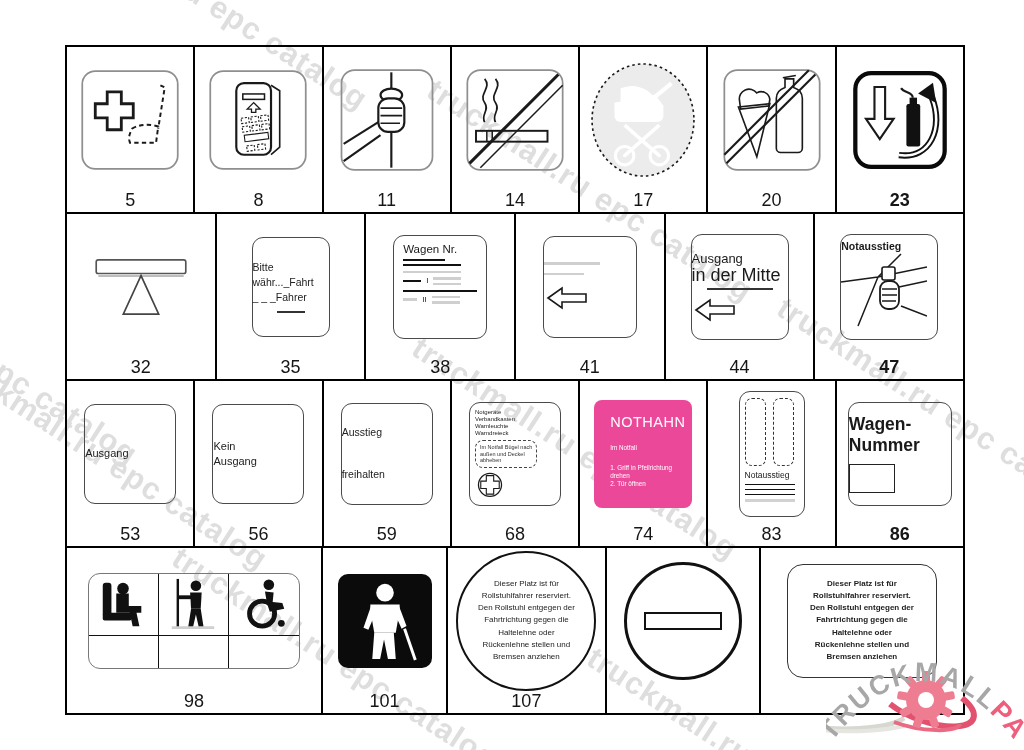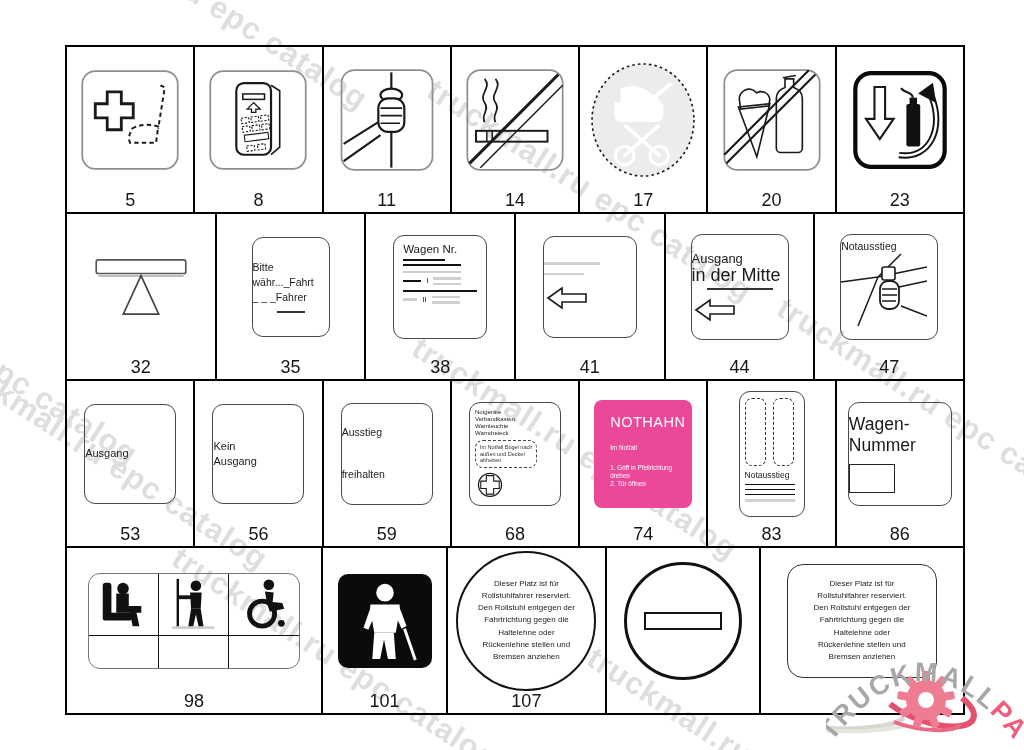--- a/index.html
+++ b/index.html
@@ -10,21 +10,21 @@
   .wm{position:absolute;font-size:31px;font-weight:bold;letter-spacing:1px;color:#dedede;
       transform:rotate(33deg);transform-origin:left top;white-space:nowrap;z-index:1;}
 
   
   #table{position:absolute;left:65px;top:45px;width:900px;height:670px;border:2.4px solid #000;
      box-sizing:border-box;display:flex;flex-direction:column;z-index:2;}
   .t-row{display:flex;flex:1;border-bottom:2px solid #000;min-height:0;}
   .t-row:last-child{border-bottom:none;}
   .cell{position:relative;flex:1;border-right:2px solid #000;display:flex;align-items:center;
      justify-content:center;box-sizing:border-box;padding-bottom:20px;min-width:0;}
-  .cell:last-child{border-right:none;}
+  .cell:last-child{border-right:none;font-weight:bold;}
   .num{position:absolute;bottom:1px;left:0;right:0;text-align:center;font-size:18px;color:#161616;}
 
   
   .plate{border:1.6px solid #4a4a4a;border-radius:11px;box-sizing:border-box;background:transparent;
      display:flex;flex-direction:column;align-items:flex-start;}
   svg .ln{stroke:#1a1a1a;fill:none;}
 
   
   .txt-c{justify-content:center;text-align:center;}
   .t11{font-size:11px;line-height:15px;color:#222;}

